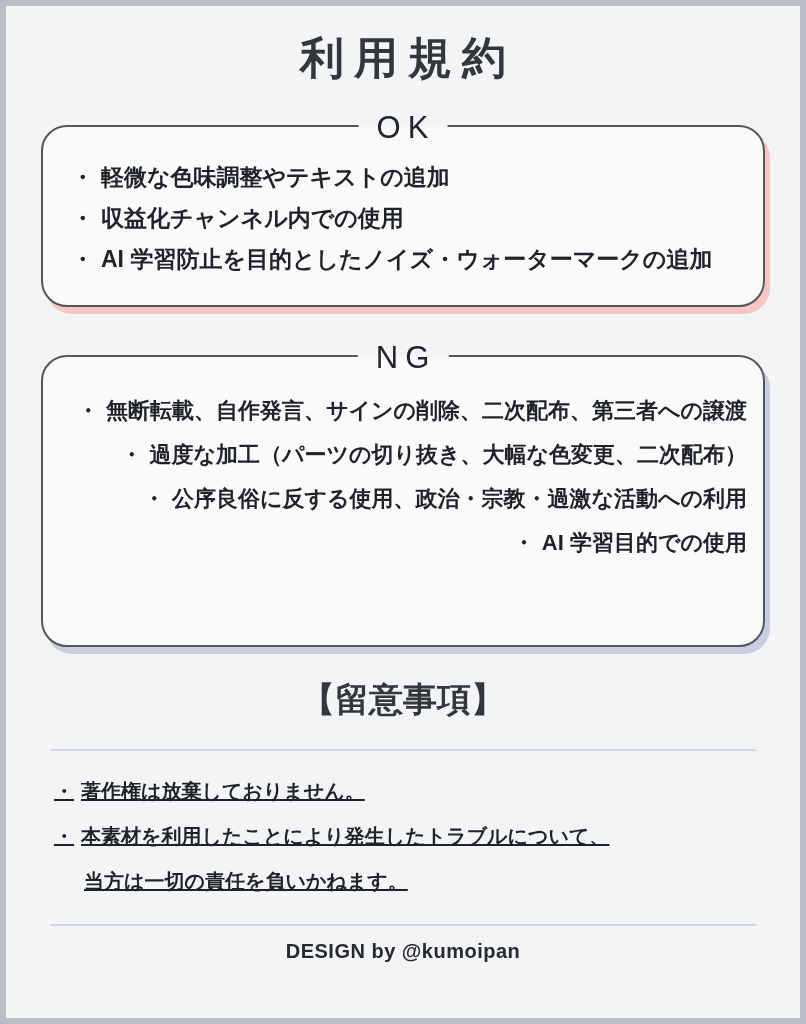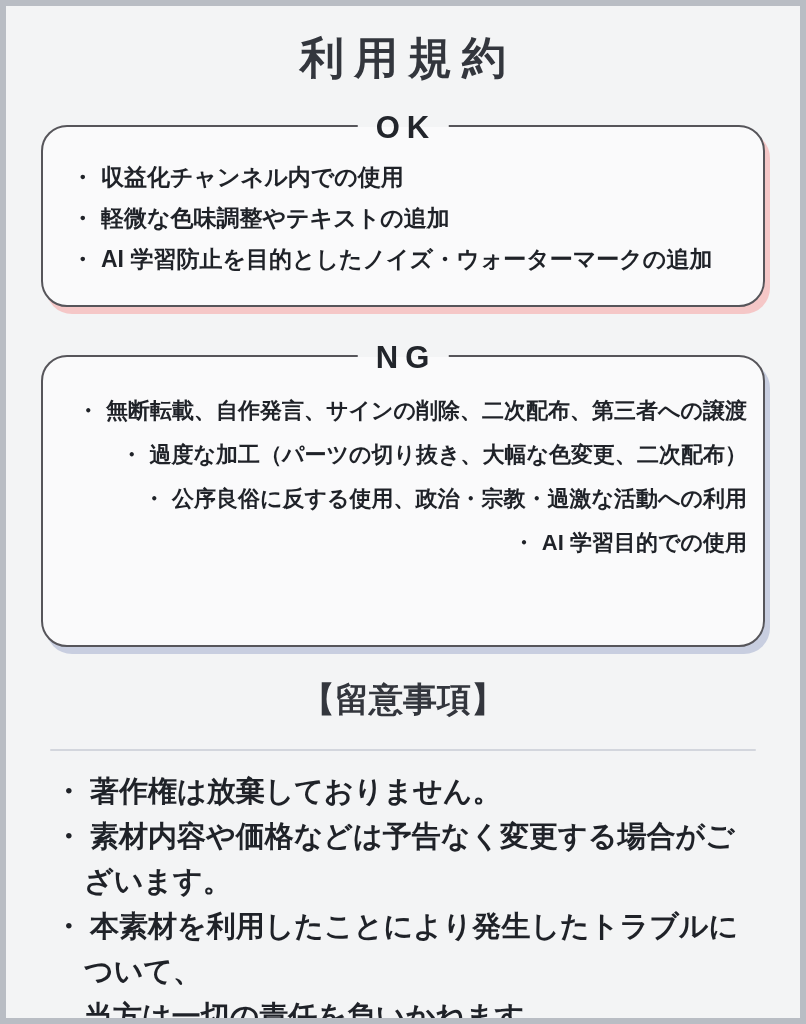--- a/index.html
+++ b/index.html
@@ -45,21 +45,21 @@
     min-height:292px;
     padding:32px 16px 20px 28px;
     box-shadow:5px 7px 0 var(--ng_shadow, #c8cee0);
     text-align:right;
   }
   .box-label {
     position:absolute;
     top:0; left:50%;
     transform:translate(-50%,-50%);
     font-size:31px;
-    font-weight:700;
+    font-weight:400;
     letter-spacing:7px;
     line-height:1;
     padding:2px 12px 2px 18px;
     color:#22252b;
     background:linear-gradient(to bottom, var(--page_bg, #f3f4f5) 50%, var(--box_bg, #fafafb) 50%);
     white-space:nowrap;
   }
   ul.rule-list { list-style:none; margin:0; padding:0; }
   ul.rule-list li {
     font-weight:700;
@@ -83,26 +83,27 @@
     border-radius:1px;
   }
   .divider-top { margin-top:20px; }
   .divider-bottom { margin-top:20px; }
   ul.notes-list {
     list-style:none;
     margin:18px 40px 0 48px;
     padding:0;
   }
   ul.notes-list li {
-    font-size:29px;
+    font-size:20px;
     line-height:45px;
     font-weight:700;
     color:var(--text, #1f2228);
     padding-left:30px;
     text-indent:-30px;
+    text-decoration:underline;
   }
   ul.notes-list li .note-text { white-space:pre-line; }
   .footer-credit {
     margin-top:14px;
     text-align:center;
     font-size:20px;
     font-weight:600;
     letter-spacing:0.5px;
     color:#26292e;
   }
@@ -110,43 +111,42 @@
 </head>
 <body>
 
 <div class="page">
 
   <h1 class="title">利用規約</h1>
 
   <section class="rule-box ok-box">
     <span class="box-label">OK</span>
     <ul class="rule-list">
+      <li><span class="bullet">・</span><span>軽微な色味調整やテキストの追加</span></li>
       <li><span class="bullet">・</span><span>収益化チャンネル内での使用</span></li>
-      <li><span class="bullet">・</span><span>軽微な色味調整やテキストの追加</span></li>
       <li><span class="bullet">・</span><span>AI 学習防止を目的としたノイズ・ウォーターマークの追加</span></li>
     </ul>
   </section>
 
   <section class="rule-box ng-box">
     <span class="box-label">NG</span>
     <ul class="rule-list">
       <li><span class="bullet">・</span><span>無断転載、自作発言、サインの削除、二次配布、第三者への譲渡</span></li>
       <li><span class="bullet">・</span><span>過度な加工（パーツの切り抜き、大幅な色変更、二次配布）</span></li>
       <li><span class="bullet">・</span><span>公序良俗に反する使用、政治・宗教・過激な活動への利用</span></li>
       <li><span class="bullet">・</span><span>AI 学習目的での使用</span></li>
     </ul>
   </section>
 
   <h2 class="notes-heading">【留意事項】</h2>
 
   <div class="divider divider-top"></div>
 
   <ul class="notes-list">
     <li><span class="bullet">・</span><span class="note-text">著作権は放棄しておりません。</span></li>
-    <li><span class="bullet">・</span><span class="note-text">素材内容や価格などは予告なく変更する場合がございます。</span></li>
     <li><span class="bullet">・</span><span class="note-text">本素材を利用したことにより発生したトラブルについて、
 当方は一切の責任を負いかねます。</span></li>
   </ul>
 
   <div class="divider divider-bottom"></div>
 
   <div class="footer-credit">DESIGN by @kumoipan</div>
 
 </div>
 

